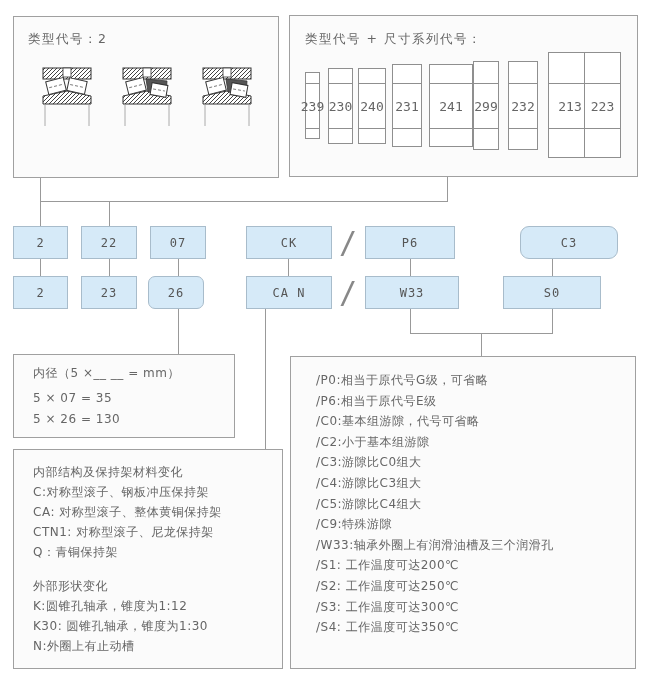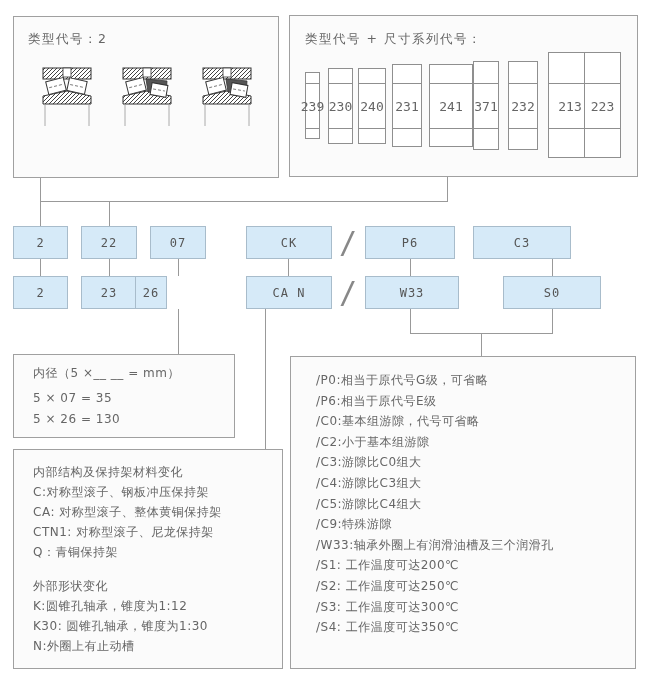--- a/index.html
+++ b/index.html
@@ -150,21 +150,21 @@
   <div class="bar" style="left:429px; top:64px; width:44px;">
     <div class="bar-sec" style="height:20px;"></div>
     <div class="bar-mid">
         <span>241</span>
       </div>
     <div class="bar-sec bottom" style="height:19px;"></div>
   </div>
   <div class="bar" style="left:473px; top:61px; width:26px;">
     <div class="bar-sec" style="height:23px;"></div>
     <div class="bar-mid">
-        <span>371</span>
+        <span>299</span>
       </div>
     <div class="bar-sec bottom" style="height:22px;"></div>
   </div>
   <div class="bar" style="left:508px; top:61px; width:30px;">
     <div class="bar-sec" style="height:23px;"></div>
     <div class="bar-mid">
         <span>232</span>
       </div>
     <div class="bar-sec bottom" style="height:22px;"></div>
   </div>
@@ -200,25 +200,25 @@
   <div class="line vline" style="left:410px; top:309px; height:24px;"></div>
   <div class="line vline" style="left:552px; top:309px; height:24px;"></div>
   <div class="line hline" style="left:410px; top:333px; width:143px;"></div>
   <div class="line vline" style="left:481px; top:333px; height:23px;"></div>
 
   <div class="code-box" style="left:13px;  top:226px; width:55px;">2</div>
   <div class="code-box" style="left:81px;  top:226px; width:56px;text-align:center;">22</div>
   <div class="code-box" style="left:150px; top:226px; width:56px;">07</div>
   <div class="code-box" style="left:246px; top:226px; width:86px;">CK</div>
   <div class="code-box" style="left:365px; top:226px; width:90px;">P6</div>
-  <div class="code-box" style="left:473px; top:226px; width:98px;">C3</div>
+  <div class="code-box" style="left:520px; top:226px; width:98px;border-radius:9px;">C3</div>
 
   <div class="code-box" style="left:13px;  top:276px; width:55px;">2</div>
   <div class="code-box" style="left:81px;  top:276px; width:56px;">23</div>
-  <div class="code-box" style="left:135px; top:276px; width:32px;">26</div>
+  <div class="code-box" style="left:148px; top:276px; width:56px;border-radius:7px;">26</div>
   <div class="code-box" style="left:246px; top:276px; width:86px;">CA N</div>
   <div class="code-box" style="left:365px; top:276px; width:94px;">W33</div>
   <div class="code-box" style="left:503px; top:276px; width:98px;">S0</div>
 
   <div class="slash" style="left:336px; top:226px;">/</div>
   <div class="slash" style="left:336px; top:276px;">/</div>
 
   <div class="panel" style="left:13px; top:354px; width:222px; height:84px;"></div>
   <div class="textblock bore-lines" style="left:33px; top:363px;">
     <div>内径（5 ×__ __ =   mm）</div>

